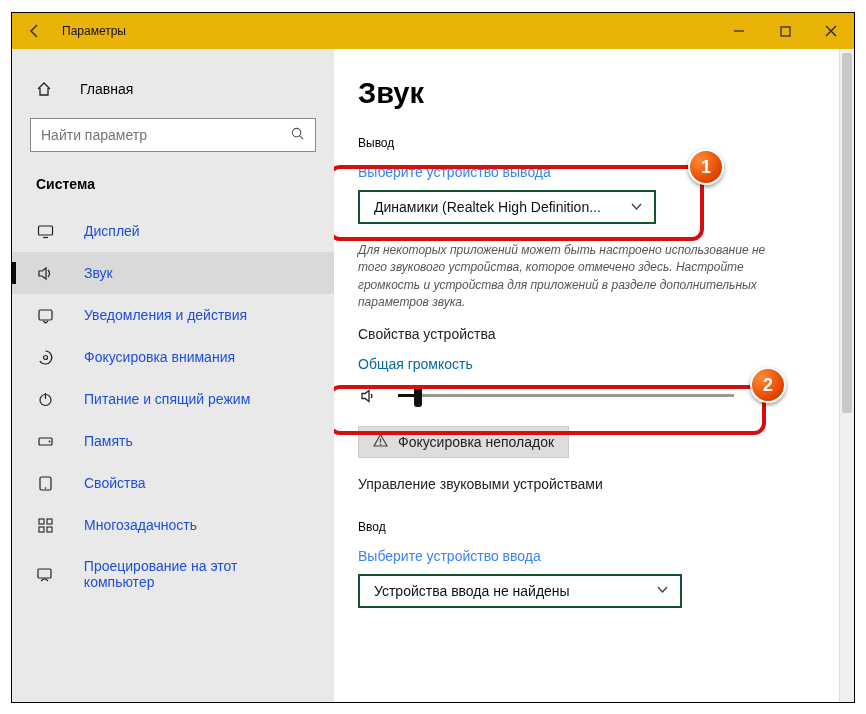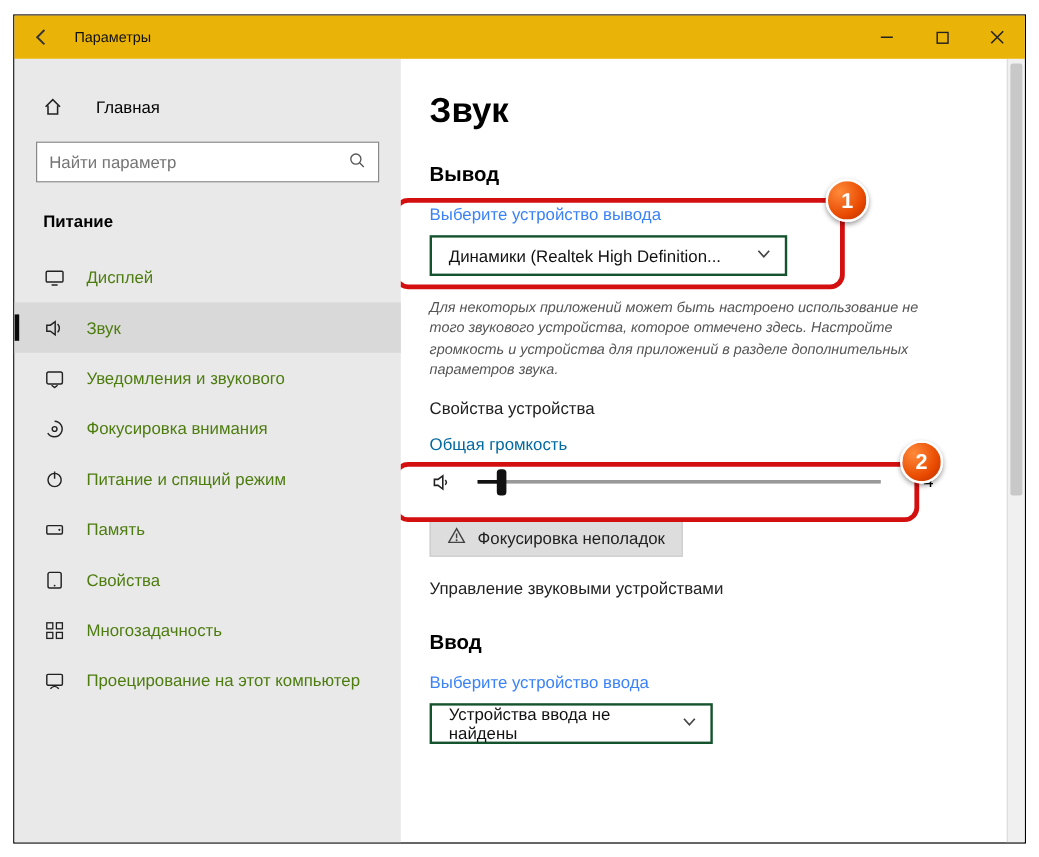--- a/index.html
+++ b/index.html
@@ -87,24 +87,24 @@
     font-size: 14px;
     padding: 4px 8px 18px 8px;
   }
   .nav {
     list-style: none;
     margin-left: -16px;
     margin-right: -16px;
   }
   .nav li {
     display: flex; align-items: center;
-    gap: 18px;
+    gap: 30px;
     padding: 12px 24px;
     font-size: 14px;
-    color: #4d7c0f;
+    color: #1d4ed8;
     position: relative;
   }
   .nav li.active {
     background: #d9d9d9;
   }
   .nav li.active::before {
     content: "";
     position: absolute;
     left: 0; top: 10px; bottom: 10px;
     width: 4px;
@@ -120,22 +120,22 @@
     padding: 28px 38px 0 24px;
     position: relative;
     overflow: hidden;
   }
   .page-title {
     font-size: 29px;
     font-weight: 600;
     margin-bottom: 22px;
   }
   .section-title {
-    font-size: 17px;
-    font-weight: 700;
+    font-size: 12px;
+    font-weight: 400;
     margin: 26px 0 14px 0;
   }
   .field-label {
     font-size: 14px;
     margin-bottom: 10px;
     color: #3b82f6;
   }
   .dropdown {
     display: flex; align-items: center; justify-content: space-between;
     border: 2px solid #14532d;
@@ -287,21 +287,21 @@
       <div class="search">
         <input type="text" placeholder="Найти параметр" style="">
         <span>
           <svg width="15" height="15" viewBox="0 0 16 16">
               <circle cx="7" cy="7" r="4.5" fill="none" stroke="#555" stroke-width="1.2"></circle>
               <line x1="10.5" y1="10.5" x2="14" y2="14" stroke="#555" stroke-width="1.2"></line>
             </svg>
         </span>
       </div>
 
-      <div class="section-head">Питание</div>
+      <div class="section-head">Система</div>
 
       <ul class="nav">
         <li>
           <span class="ico">
               <svg width="17" height="17" viewBox="0 0 17 17">
                 <rect x="1.5" y="3" width="14" height="9" rx="1" fill="none" stroke="#222" stroke-width="1.2"></rect>
                 <line x1="6" y1="14.5" x2="11" y2="14.5" stroke="#222" stroke-width="1.2"></line>
               </svg>
             </span>
           <span>Дисплей</span>
@@ -315,21 +315,21 @@
             </span>
           <span>Звук</span>
         </li>
         <li>
           <span class="ico">
               <svg width="17" height="17" viewBox="0 0 17 17">
                 <rect x="2" y="3" width="13" height="10" rx="1.5" fill="none" stroke="#222" stroke-width="1.2"></rect>
                 <path d="M6 14 L8.5 16 L11 14" fill="none" stroke="#222" stroke-width="1.2"></path>
               </svg>
             </span>
-          <span>Уведомления и звукового</span>
+          <span>Уведомления и действия</span>
         </li>
         <li>
           <span class="ico">
               <svg width="17" height="17" viewBox="0 0 17 17">
                 <path d="M8.5 2 A6.5 6.5 0 1 1 2.8 12" fill="none" stroke="#222" stroke-width="1.2"></path>
                 <circle cx="8.5" cy="8.5" r="2" fill="none" stroke="#222" stroke-width="1.2"></circle>
               </svg>
             </span>
           <span>Фокусировка внимания</span>
         </li>
@@ -427,21 +427,21 @@
             </svg>
         </span>
         <span>Фокусировка неполадок</span>
       </div>
 
       <div class="linkish" style="margin-top:18px">Управление звуковыми устройствами</div>
 
       <div class="section-title" style="margin-top:28px">Ввод</div>
 
       <div class="field-label">Выберите устройство ввода</div>
-      <div class="dropdown" style="width:236px">
+      <div class="dropdown" style="width:324px">
         <span>Устройства ввода не найдены</span>
         <span class="chev">
           <svg width="11" height="11" viewBox="0 0 11 11">
               <path d="M1 3 L5.5 8 L10 3" fill="none" stroke="#444" stroke-width="1.4"></path>
             </svg>
         </span>
       </div>
 
       
       <div class="callout" style="left:-6px; top:116px; width:376px; height:76px;"></div>

